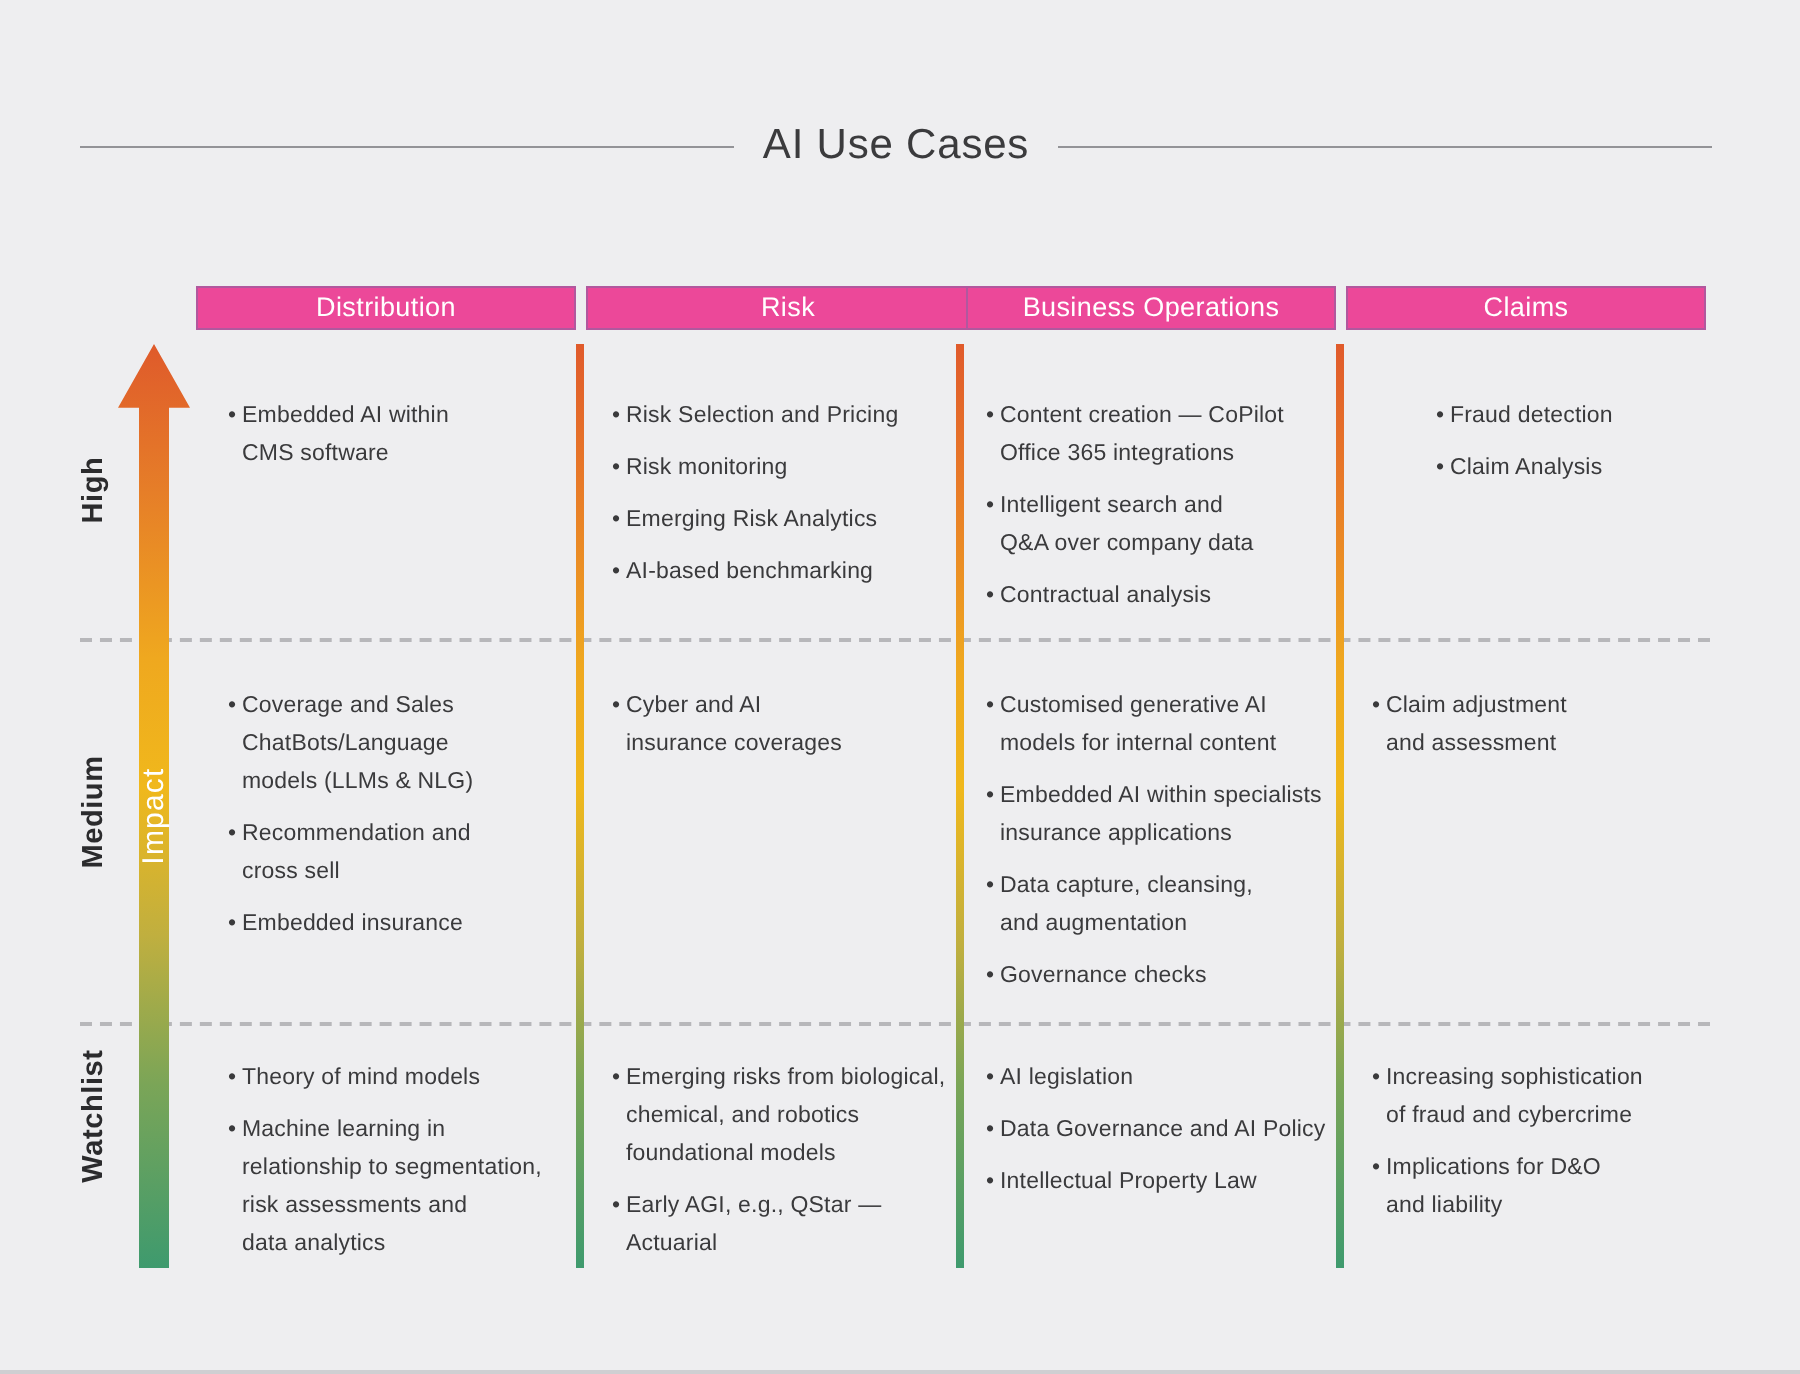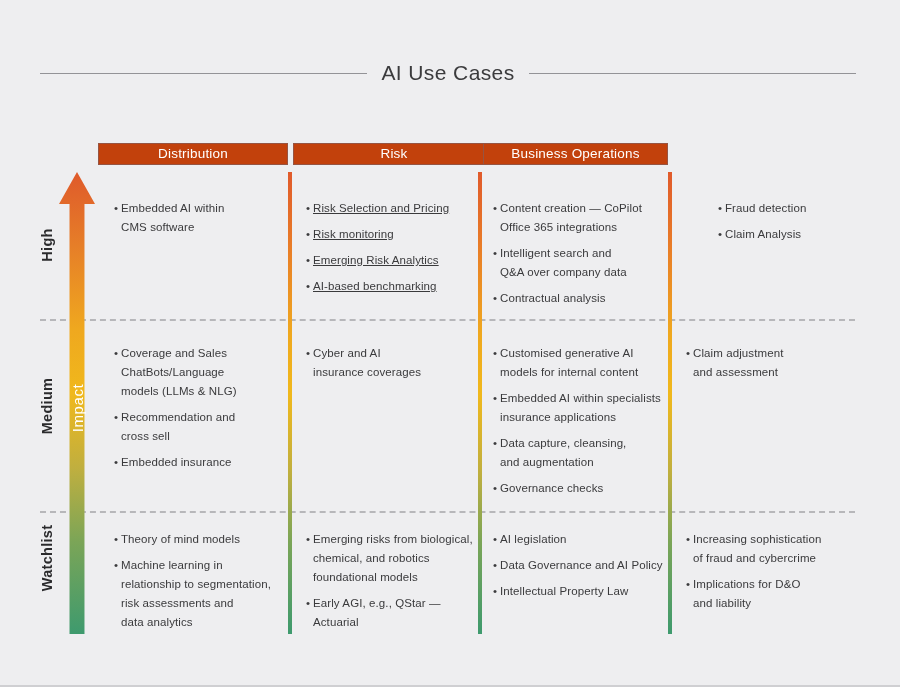--- a/index.html
+++ b/index.html
@@ -19,21 +19,21 @@
     top: 61px; left: 40px; right: 44px;
     display: flex; align-items: center; gap: 14px;
   }
   .title-rule { flex: 1; height: 1px; background: #939397; }
   .page-title {
     font-size: 21px; color: #3B3B3D; letter-spacing: 0.4px; white-space: nowrap;
   }
   .col-header {
     position: absolute;
     top: 143px; height: 22px;
-    background: #c2410c;
+    background: #ec4899;
     box-shadow: inset 0 0 0 1px rgba(70,120,170,0.35);
     color: #FFFFFF;
     font-size: 13.5px;
     text-align: center;
     line-height: 22px;
     letter-spacing: 0.2px;
   }
   .h-dashed {
     position: absolute;
     left: 40px; width: 815px; height: 0;
@@ -107,40 +107,41 @@
 
   <div class="title-row">
     <div class="title-rule"></div>
     <div class="page-title">AI Use Cases</div>
     <div class="title-rule"></div>
   </div>
 
   <div class="col-header" style="left:98px;  width:190px;">Distribution</div>
   <div class="col-header" style="left:293px; width:202px;">Risk</div>
   <div class="col-header" style="left:483px; width:185px;">Business Operations</div>
+  <div class="col-header" style="left:673px; width:180px;">Claims</div>
 
   <div class="h-dashed" style="top:319px;"></div>
   <div class="h-dashed" style="top:511px;"></div>
 
   <div class="v-divider" style="left:288px;"></div>
   <div class="v-divider" style="left:478px;"></div>
   <div class="v-divider" style="left:668px;"></div>
 
   <div class="impact-arrow"></div>
   <div class="impact-label">Impact</div>
 
   <div class="row-label" style="top:245px;">High</div>
   <div class="row-label" style="top:406px;">Medium</div>
   <div class="row-label" style="top:558px;">Watchlist</div>
 
   <ul class="cell" style="left:114px; top:199px;">
       <li>Embedded AI within
 CMS software</li>
     </ul>
-  <ul class="cell" style="left:306px; top:199px;text-decoration:underline;">
+  <ul class="cell" style="left:306px; top:199px;">
       <li>Risk Selection and Pricing</li>
       <li>Risk monitoring</li>
       <li>Emerging Risk Analytics</li>
       <li>AI-based benchmarking</li>
     </ul>
   <ul class="cell" style="left:493px; top:199px;">
       <li>Content creation — CoPilot
 Office 365 integrations</li>
       <li>Intelligent search and
 Q&amp;A over company data</li>

